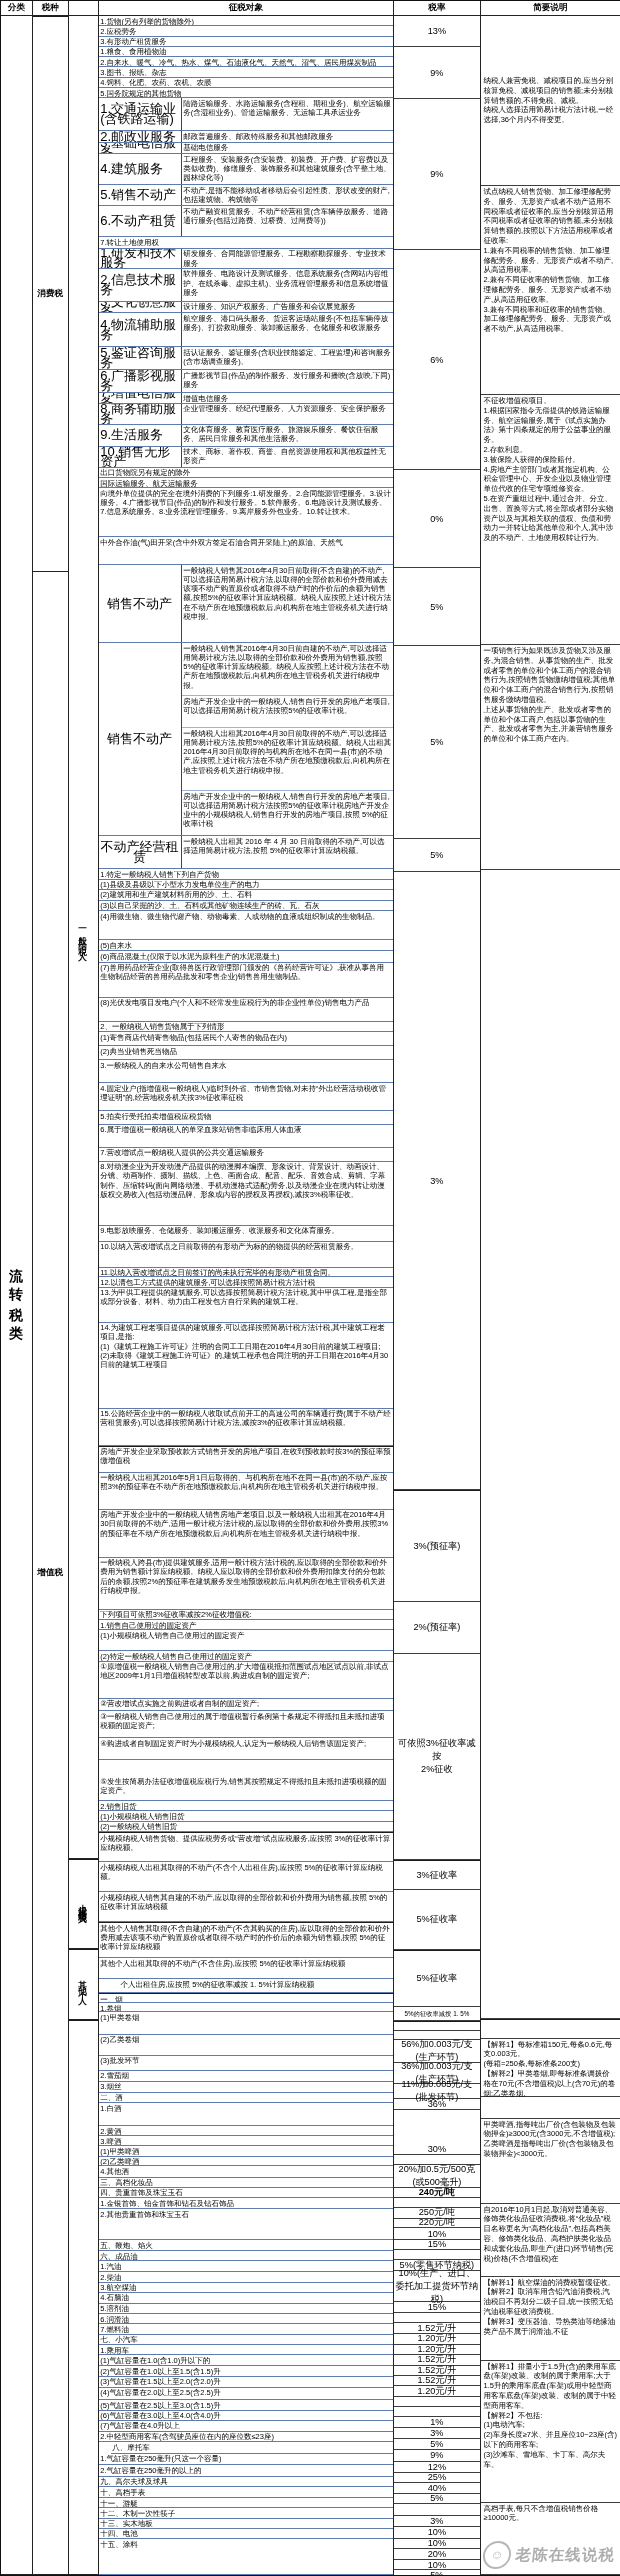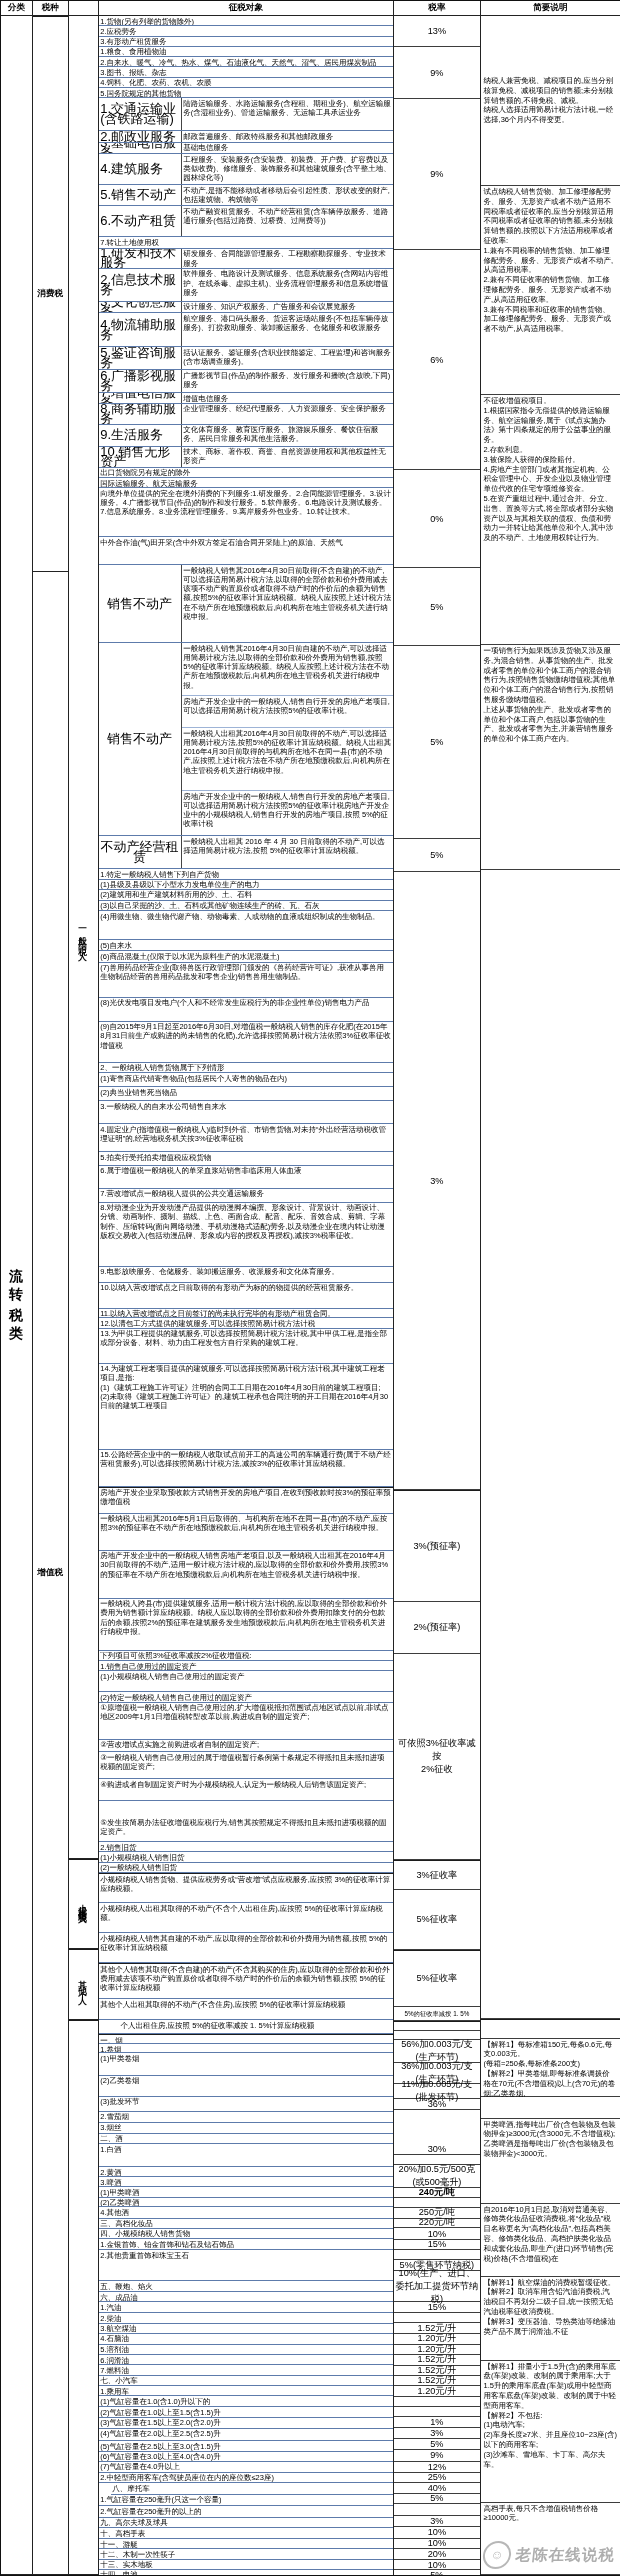--- a/index.html
+++ b/index.html
@@ -171,21 +171,20 @@
         </div>
         <div class="cell obj-row" style="height: 10.3px; flex: 0 0 10.3px; white-space: pre-line;">1.特定一般纳税人销售下列自产货物</div>
         <div class="cell obj-row" style="height: 10.3px; flex: 0 0 10.3px; white-space: pre-line;">(1)县级及县级以下小型水力发电单位生产的电力</div>
         <div class="cell obj-row" style="height: 11px; flex: 0 0 11px; white-space: pre-line;">(2)建筑用和生产建筑材料所用的沙、土、石料</div>
         <div class="cell obj-row" style="height: 10.3px; flex: 0 0 10.3px; white-space: pre-line;">(3)以自己采掘的沙、土、石料或其他矿物连续生产的砖、瓦、石灰</div>
         <div class="cell obj-row" style="height: 29px; flex: 0 0 29px; white-space: pre-line;">(4)用微生物、微生物代谢产物、动物毒素、人或动物的血液或组织制成的生物制品。</div>
         <div class="cell obj-row" style="height: 11px; flex: 0 0 11px; white-space: pre-line;">(5)自来水</div>
         <div class="cell obj-row" style="height: 11.5px; flex: 0 0 11.5px; white-space: pre-line;">(6)商品混凝土(仅限于以水泥为原料生产的水泥混凝土)</div>
         <div class="cell obj-row" style="height: 35px; flex: 0 0 35px; white-space: pre-line;">(7)兽用药品经营企业(取得兽医行政管理部门颁发的《兽药经营许可证》,获准从事兽用生物制品经营的兽用药品批发和零售企业)销售兽用生物制品。</div>
         <div class="cell obj-row" style="height: 24px; flex: 0 0 24px; white-space: pre-line;">(8)光伏发电项目发电户(个人和不经常发生应税行为的非企业性单位)销售电力产品</div>
-        <div class="cell obj-row" style="height: 41px; flex: 0 0 41px; white-space: pre-line;">(9)自2015年9月1日起至2016年6月30日,对增值税一般纳税人销售的库存化肥(在2015年8月31日前生产或购进的尚未销售的化肥),允许选择按照简易计税方法依照3%征收率征收增值税</div>
         <div class="cell obj-row" style="height: 10.3px; flex: 0 0 10.3px; white-space: pre-line;">2、一般纳税人销售货物属于下列情形</div>
         <div class="cell obj-row" style="height: 14.4px; flex: 0 0 14.4px; white-space: pre-line;">(1)寄售商店代销寄售物品(包括居民个人寄售的物品在内)</div>
         <div class="cell obj-row" style="height: 14px; flex: 0 0 14px; white-space: pre-line;">(2)典当业销售死当物品</div>
         <div class="cell obj-row" style="height: 23px; flex: 0 0 23px; white-space: pre-line;">3.一般纳税人的自来水公司销售自来水</div>
         <div class="cell obj-row" style="height: 28px; flex: 0 0 28px; white-space: pre-line;">4.固定业户(指增值税一般纳税人)临时到外省、市销售货物,对未持“外出经营活动税收管理证明”的,经营地税务机关按3%征收率征税</div>
         <div class="cell obj-row" style="height: 13.2px; flex: 0 0 13.2px; white-space: pre-line;">5.拍卖行受托拍卖增值税应税货物</div>
         <div class="cell obj-row" style="height: 23px; flex: 0 0 23px; white-space: pre-line;">6.属于增值税一般纳税人的单采血浆站销售非临床用人体血液</div>
         <div class="cell obj-row" style="height: 14px; flex: 0 0 14px; white-space: pre-line;">7.营改增试点一般纳税人提供的公共交通运输服务</div>
         <div class="cell obj-row" style="height: 64px; flex: 0 0 64px; white-space: pre-line;">8.对动漫企业为开发动漫产品提供的动漫脚本编撰、形象设计、背景设计、动画设计、分镜、动画制作、摄制、描线、上色、画面合成、配音、配乐、音效合成、剪辑、字幕制作、压缩转码(面向网络动漫、手机动漫格式适配)劳务,以及动漫企业在境内转让动漫版权交易收入(包括动漫品牌、形象或内容的授权及再授权),减按3%税率征收。</div>
         <div class="cell obj-row" style="height: 16px; flex: 0 0 16px; white-space: pre-line;">9.电影放映服务、仓储服务、装卸搬运服务、收派服务和文化体育服务。</div>
@@ -227,21 +226,21 @@
         <div class="cell obj-row" style="height: 11px; flex: 0 0 11px;">2.雪茄烟</div>
         <div class="cell obj-row" style="height: 11px; flex: 0 0 11px;">3.烟丝</div>
         <div class="cell obj-row" style="height: 10.3px; flex: 0 0 10.3px;">二、酒</div>
         <div class="cell obj-row" style="height: 23px; flex: 0 0 23px;">1.白酒</div>
         <div class="cell obj-row" style="height: 9.8px; flex: 0 0 9.8px;">2.黄酒</div>
         <div class="cell obj-row" style="height: 10.3px; flex: 0 0 10.3px;">3.啤酒</div>
         <div class="cell obj-row" style="height: 10.3px; flex: 0 0 10.3px;">(1)甲类啤酒</div>
         <div class="cell obj-row" style="height: 9.8px; flex: 0 0 9.8px;">(2)乙类啤酒</div>
         <div class="cell obj-row" style="height: 11.5px; flex: 0 0 11.5px;">4.其他酒</div>
         <div class="cell obj-row" style="height: 9.8px; flex: 0 0 9.8px;">三、高档化妆品</div>
-        <div class="cell obj-row" style="height: 10.3px; flex: 0 0 10.3px;">四、小规模纳税人销售货物</div>
+        <div class="cell obj-row" style="height: 10.3px; flex: 0 0 10.3px;">四、贵重首饰及珠宝玉石</div>
         <div class="cell obj-row" style="height: 11.5px; flex: 0 0 11.5px;">1.金银首饰、铂金首饰和钻石及钻石饰品</div>
         <div class="cell obj-row" style="height: 30.5px; flex: 0 0 30.5px;">2.其他贵重首饰和珠宝玉石</div>
         <div class="cell obj-row" style="height: 11px; flex: 0 0 11px;">五、鞭炮、焰火</div>
         <div class="cell obj-row" style="height: 10.3px; flex: 0 0 10.3px;">六、成品油</div>
         <div class="cell obj-row" style="height: 11px; flex: 0 0 11px;">1.汽油</div>
         <div class="cell obj-row" style="height: 10.3px; flex: 0 0 10.3px;">2.柴油</div>
         <div class="cell obj-row" style="height: 10.3px; flex: 0 0 10.3px;">3.航空煤油</div>
         <div class="cell obj-row" style="height: 11px; flex: 0 0 11px;">4.石脑油</div>
         <div class="cell obj-row" style="height: 10.3px; flex: 0 0 10.3px;">5.溶剂油</div>
         <div class="cell obj-row" style="height: 10.3px; flex: 0 0 10.3px;">6.润滑油</div>

